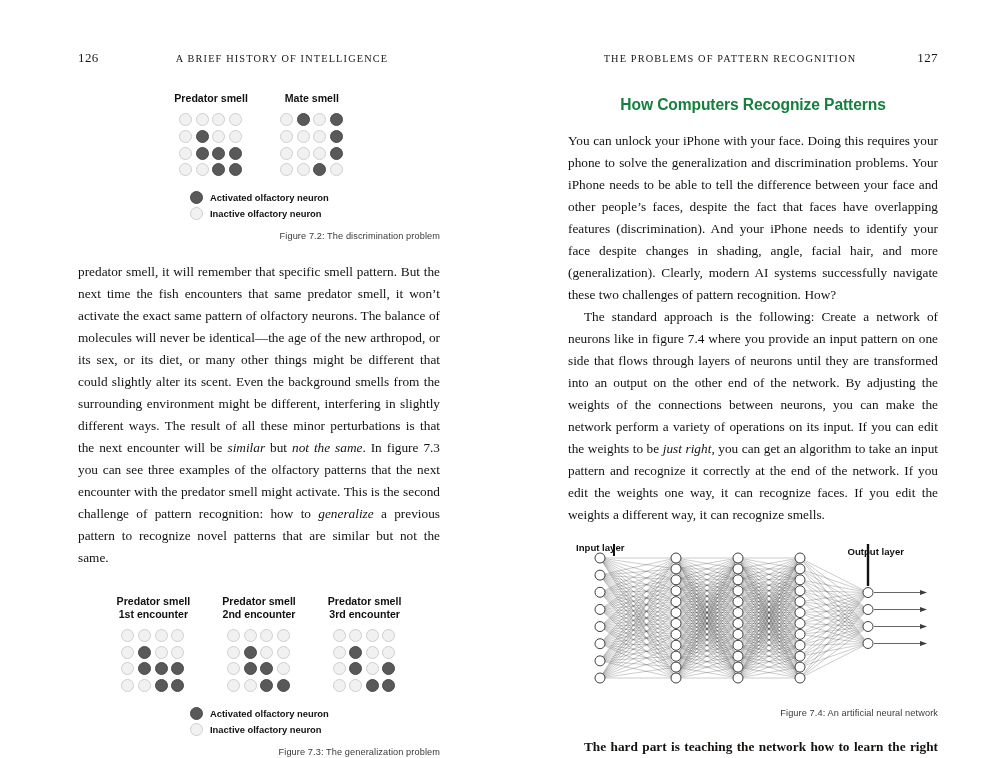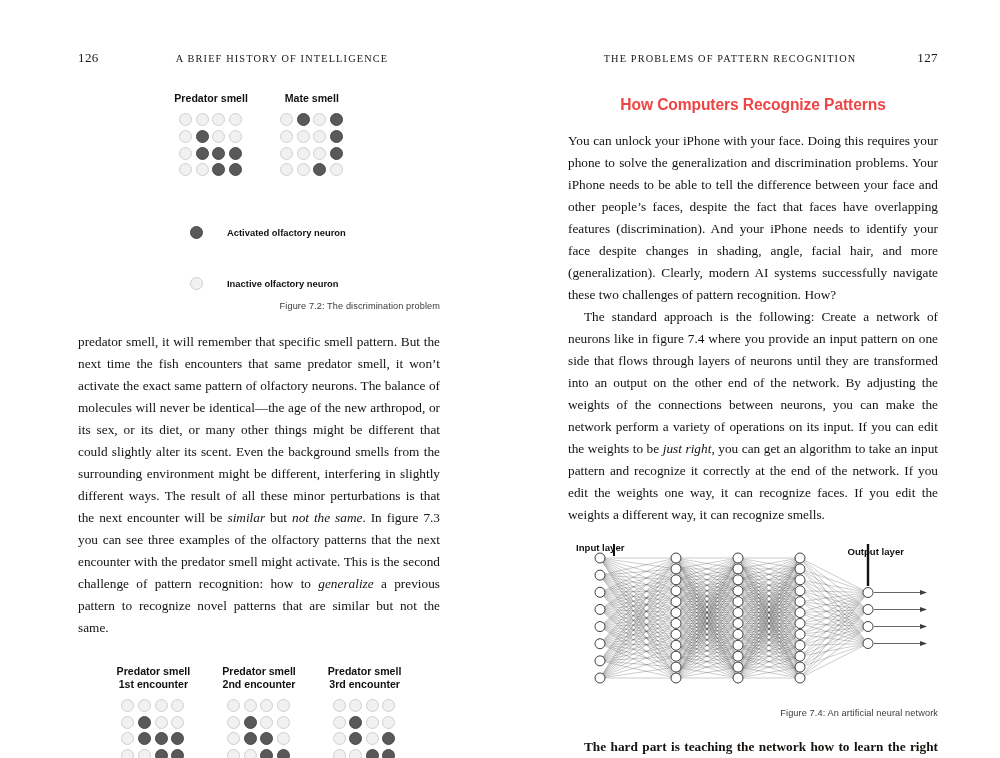--- a/index.html
+++ b/index.html
@@ -103,26 +103,25 @@
     margin-top: 14px;
     display: flex;
     flex-direction: column;
     align-items: flex-start;
     gap: 3px;
     padding-left: 112px;
   }
   .legend-item {
     display: flex;
     align-items: center;
-    gap: 24px;
+    gap: 7px;
     font-family: "Liberation Sans", sans-serif;
     font-weight: bold;
     font-size: 9.4px;
     color: #111;
-    margin-top: 35px;
   }
   .caption {
     margin-top: 11px;
     text-align: right;
     font-family: "Liberation Sans", sans-serif;
     font-size: 9.2px;
     color: #3a3a3a;
     letter-spacing: 0.1px;
   }
 
@@ -139,21 +138,21 @@
   .nn-label.output { right: 34px; top: 4px; }
   svg.nn { display: block; }
 
   
   h2.sec {
     font-family: "Liberation Sans", sans-serif;
     font-weight: bold;
     font-size: 15.6px;
     text-align: center;
     margin: 0 0 16px 0;
-    color: #ef4444;
+    color: #15803d;
     letter-spacing: -0.1px;
   }
 </style>
 </head>
 <body>
 
 <div class="spread">
 
   <div class="page page-left">
 

